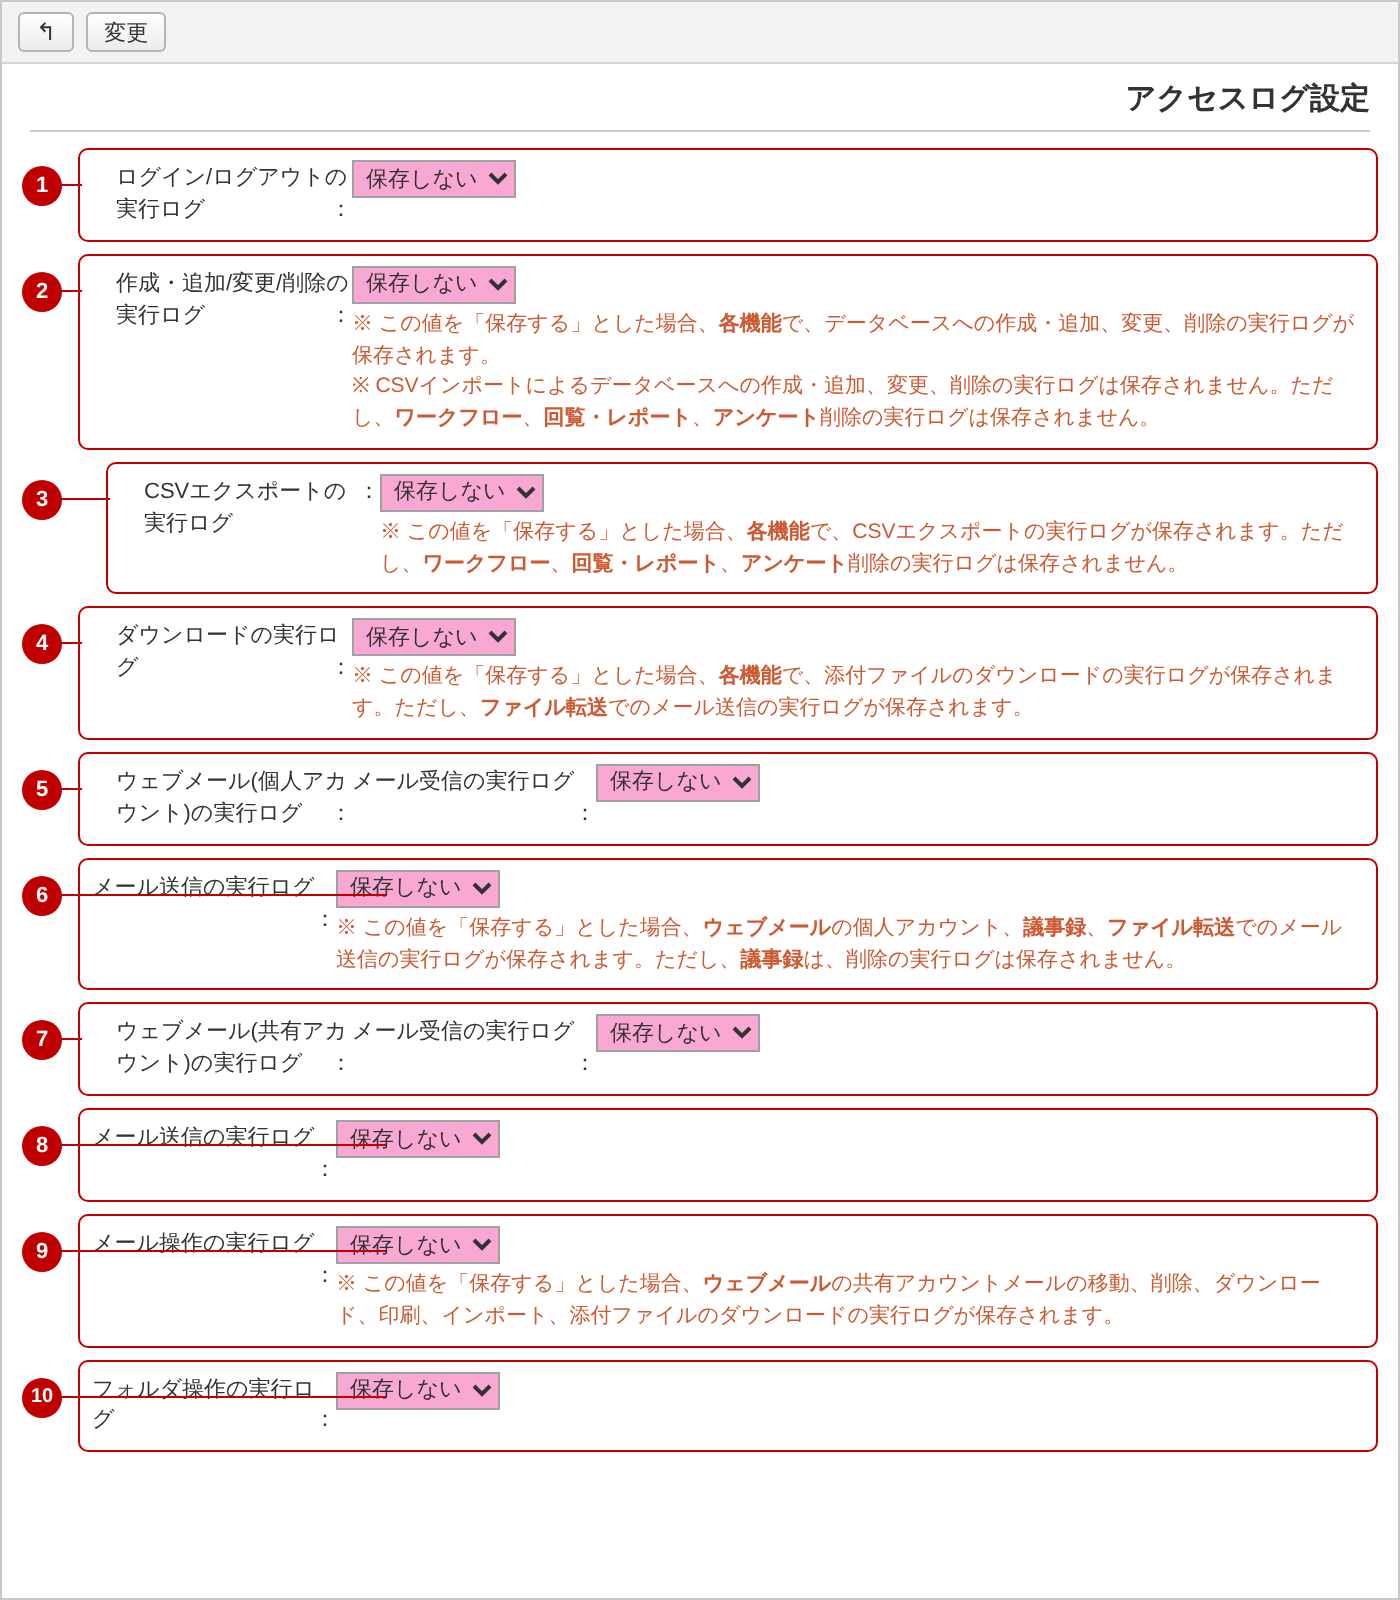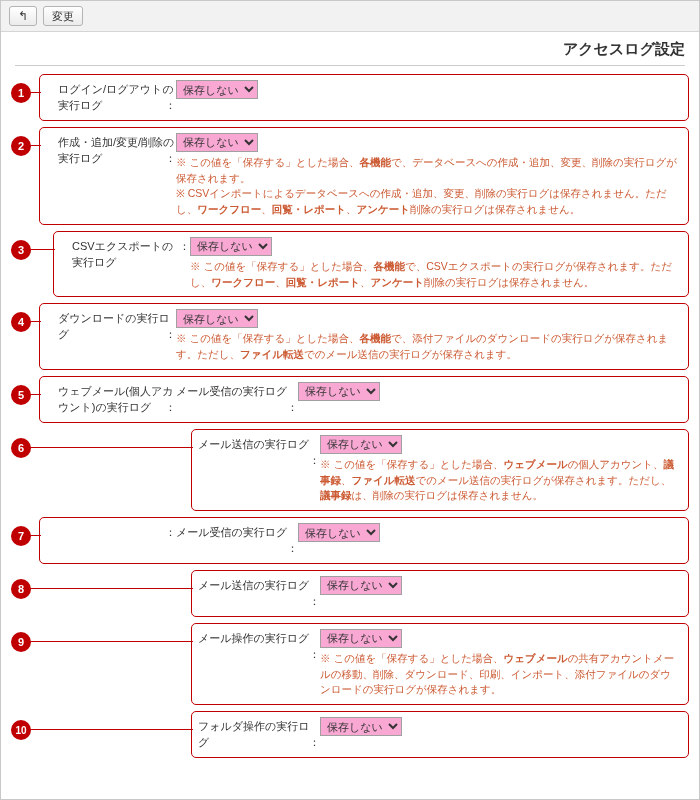--- a/index.html
+++ b/index.html
@@ -140,21 +140,21 @@
     width: 122px;
     flex: 0 0 122px;
     font-size: 11px;
     padding-top: 2px;
     line-height: 1.45;
   }
   .sub-label .colon { float: right; }
   .sub-body { flex: 1 1 auto; min-width: 0; }
 
   
-  .sec.indent .sec-box { margin-left: 152px; }
+  .sec.indent .sec-box { }
   .sec.indent .connector { width: 168px; }
 
   
   .sec.indent-sm .sec-box { margin-left: 14px; }
   .sec.indent-sm .connector { width: 30px; }
 </style>
 </head>
 <body>
 
 <div id="page">
@@ -287,21 +287,21 @@
         </div>
       </div>
     </div>
 
     <div class="sec">
       <div class="badge">7</div>
       <div class="connector"></div>
       <div class="sec-box">
         <div class="field-row">
           <div class="field-label">
-            <span class="colon">：</span>
+            <span>ウェブメール(共有アカウント)の実行ログ</span><span class="colon">：</span>
           </div>
           <div class="field-body">
             <div class="sub">
               <div class="sub-label">
                 <span>メール受信の実行ログ</span><span class="colon">：</span>
               </div>
               <div class="sub-body">
                 <select class="sel">
                   <option>保存しない</option>
                 </select>

